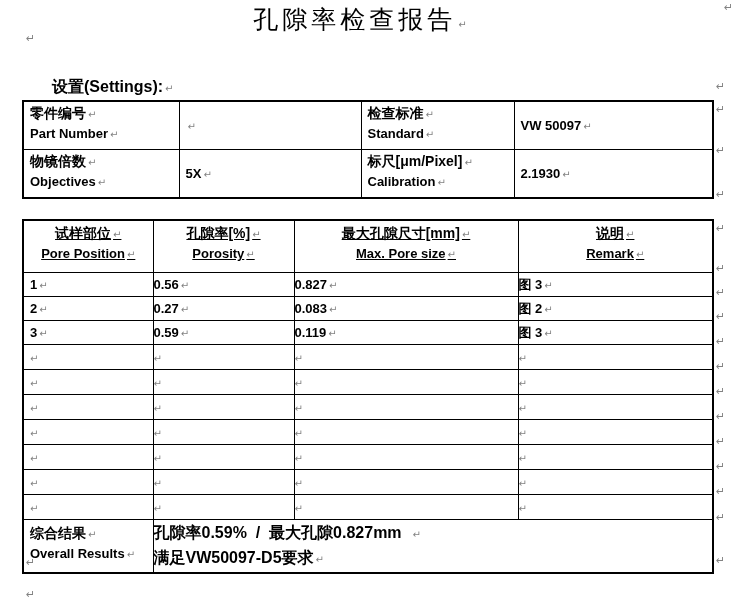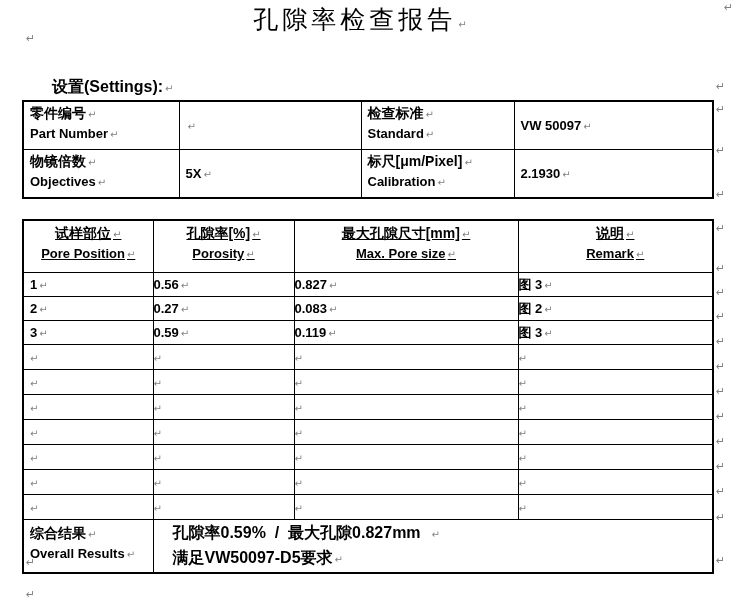--- a/index.html
+++ b/index.html
@@ -28,21 +28,21 @@
   td { border:1px solid #000; vertical-align:middle; overflow:hidden; }
   .cn-line { font-size:14px; font-weight:bold; line-height:17px; }
   .en-line { font-size:13px; font-weight:bold; line-height:22px; }
   .label-cell { padding:3px 6px; vertical-align:top; }
   .value-cell { padding:0 6px; font-size:13px; font-weight:bold; }
   .res-head td { text-align:center; padding:4px 2px 6px 2px; vertical-align:top; }
   .res-row td { font-size:13px; font-weight:bold; }
   .res-row .c1 { text-align:left; padding-left:6px; }
   .res-row .cc { text-align:left; }
   .overall-label { padding:3px 6px; vertical-align:top; }
-  .overall-text { padding:1px 19px; vertical-align:top; font-size:16px; font-weight:bold; }
+  .overall-text { padding:1px 0; vertical-align:top; font-size:16px; font-weight:bold; }
   .overall-text .ln { line-height:23px; white-space:pre-wrap; }
 </style>
 </head>
 <body>
 
 <div class="page">
 
   <div class="title-cn"><span>孔隙率检查报告</span><span class="pm">↵</span></div>
   <span class="pm-abs" style="left:26px; top:32px;">↵</span>
 

